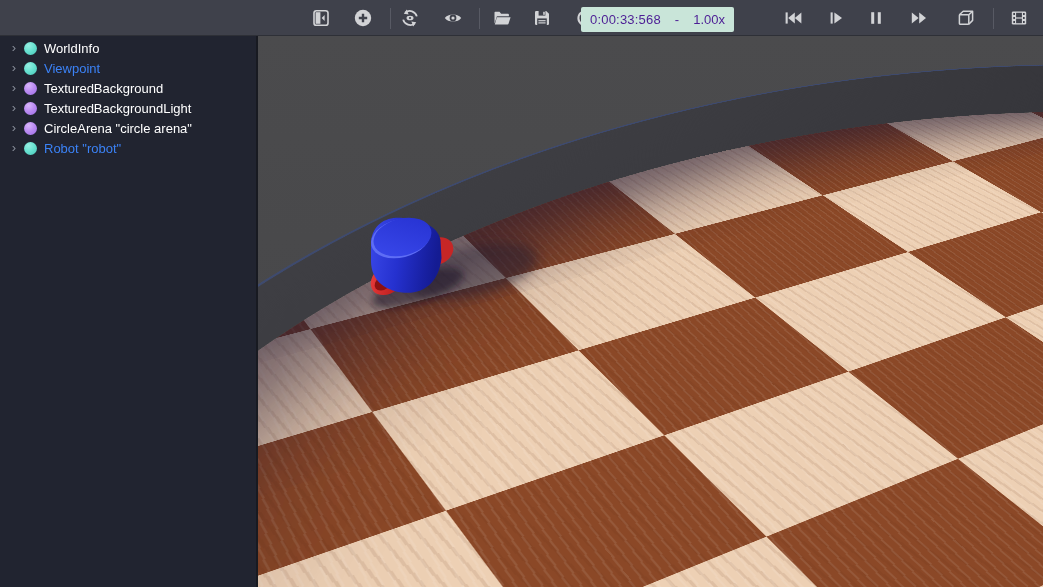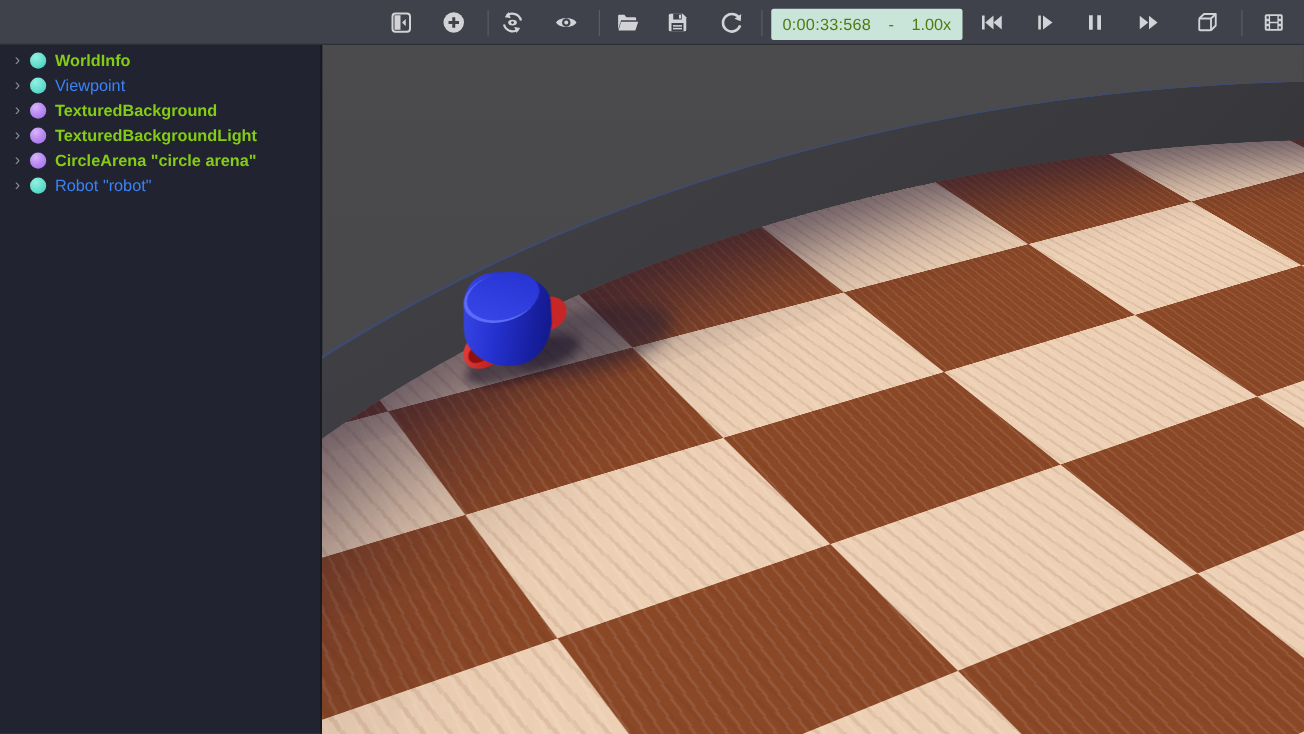--- a/index.html
+++ b/index.html
@@ -5,35 +5,35 @@
   html,body{margin:0;padding:0;width:1043px;height:587px;overflow:hidden;
     font-family:"Liberation Sans",sans-serif;background:#3f414b;}
   .app{position:relative;width:1043px;height:587px;}
 
   
   .toolbar{position:absolute;left:0;top:0;width:1043px;height:36px;background:#3f414b;
     border-bottom:1px solid #2e3037;box-sizing:border-box;}
   .tb-btn{position:absolute;top:3px;width:36px;height:30px;background:transparent;border:none;
     display:flex;align-items:center;justify-content:center;padding:0;cursor:pointer;}
   .tb-sep{position:absolute;top:8px;width:1px;height:21px;background:#585a64;}
-  .timebox{position:absolute;left:617px;top:7px;width:153px;height:25px;background:#c9e5d9;
+  .timebox{position:absolute;left:581px;top:7px;width:153px;height:25px;background:#c9e5d9;
     border-radius:2px;box-sizing:border-box;display:flex;align-items:center;
-    justify-content:space-between;padding:0 9px;color:#4d7c0f;font-size:13px;}
+    justify-content:space-between;padding:0 9px;color:#4c1d95;font-size:13px;}
   .timebox .t{letter-spacing:0.2px;}
 
   
   .sidebar{position:absolute;left:0;top:36px;width:258px;height:551px;background:#212430;
     border-right:2px solid #181a21;box-sizing:border-box;padding-top:2px;}
   .tree-row{display:flex;align-items:center;height:20px;padding-left:7px;cursor:default;}
   .chev{width:14px;color:#878d98;font-size:13px;line-height:20px;text-align:center;}
   .dot{width:13px;height:13px;border-radius:50%;margin:0 7px 0 3px;flex:0 0 13px;}
   .dot-teal{background:radial-gradient(circle at 35% 28%,#97efe2,#69e2d1 45%,#46c4b6);}
   .dot-purple{background:radial-gradient(circle at 35% 28%,#d9b6fa,#bb8cf2 45%,#9c6ce4);}
   .lbl{font-size:13px;}
-  .label-normal{color:#84cc16;font-weight:bold;}
+  .label-normal{color:#ffffff;}
   .label-hl{color:#3b82f6;}
 
   
   .viewport{position:absolute;left:258px;top:36px;width:785px;height:551px;overflow:hidden;
     background:linear-gradient(180deg,#4b4b4d 0%,#48484a 55%,#454547 100%);}
   .arena-tilt{position:absolute;left:0;top:0;width:785px;height:551px;
     transform:rotate(4deg);transform-origin:783px 78px;}
   .arena-wall{position:absolute;width:2080px;height:2080px;left:-94px;top:-648px;
     border-radius:50%;border:4px solid #3e4a6e;box-sizing:border-box;
     background:linear-gradient(100deg,#404045 0%,#333338 45%,#26262b 100%);

